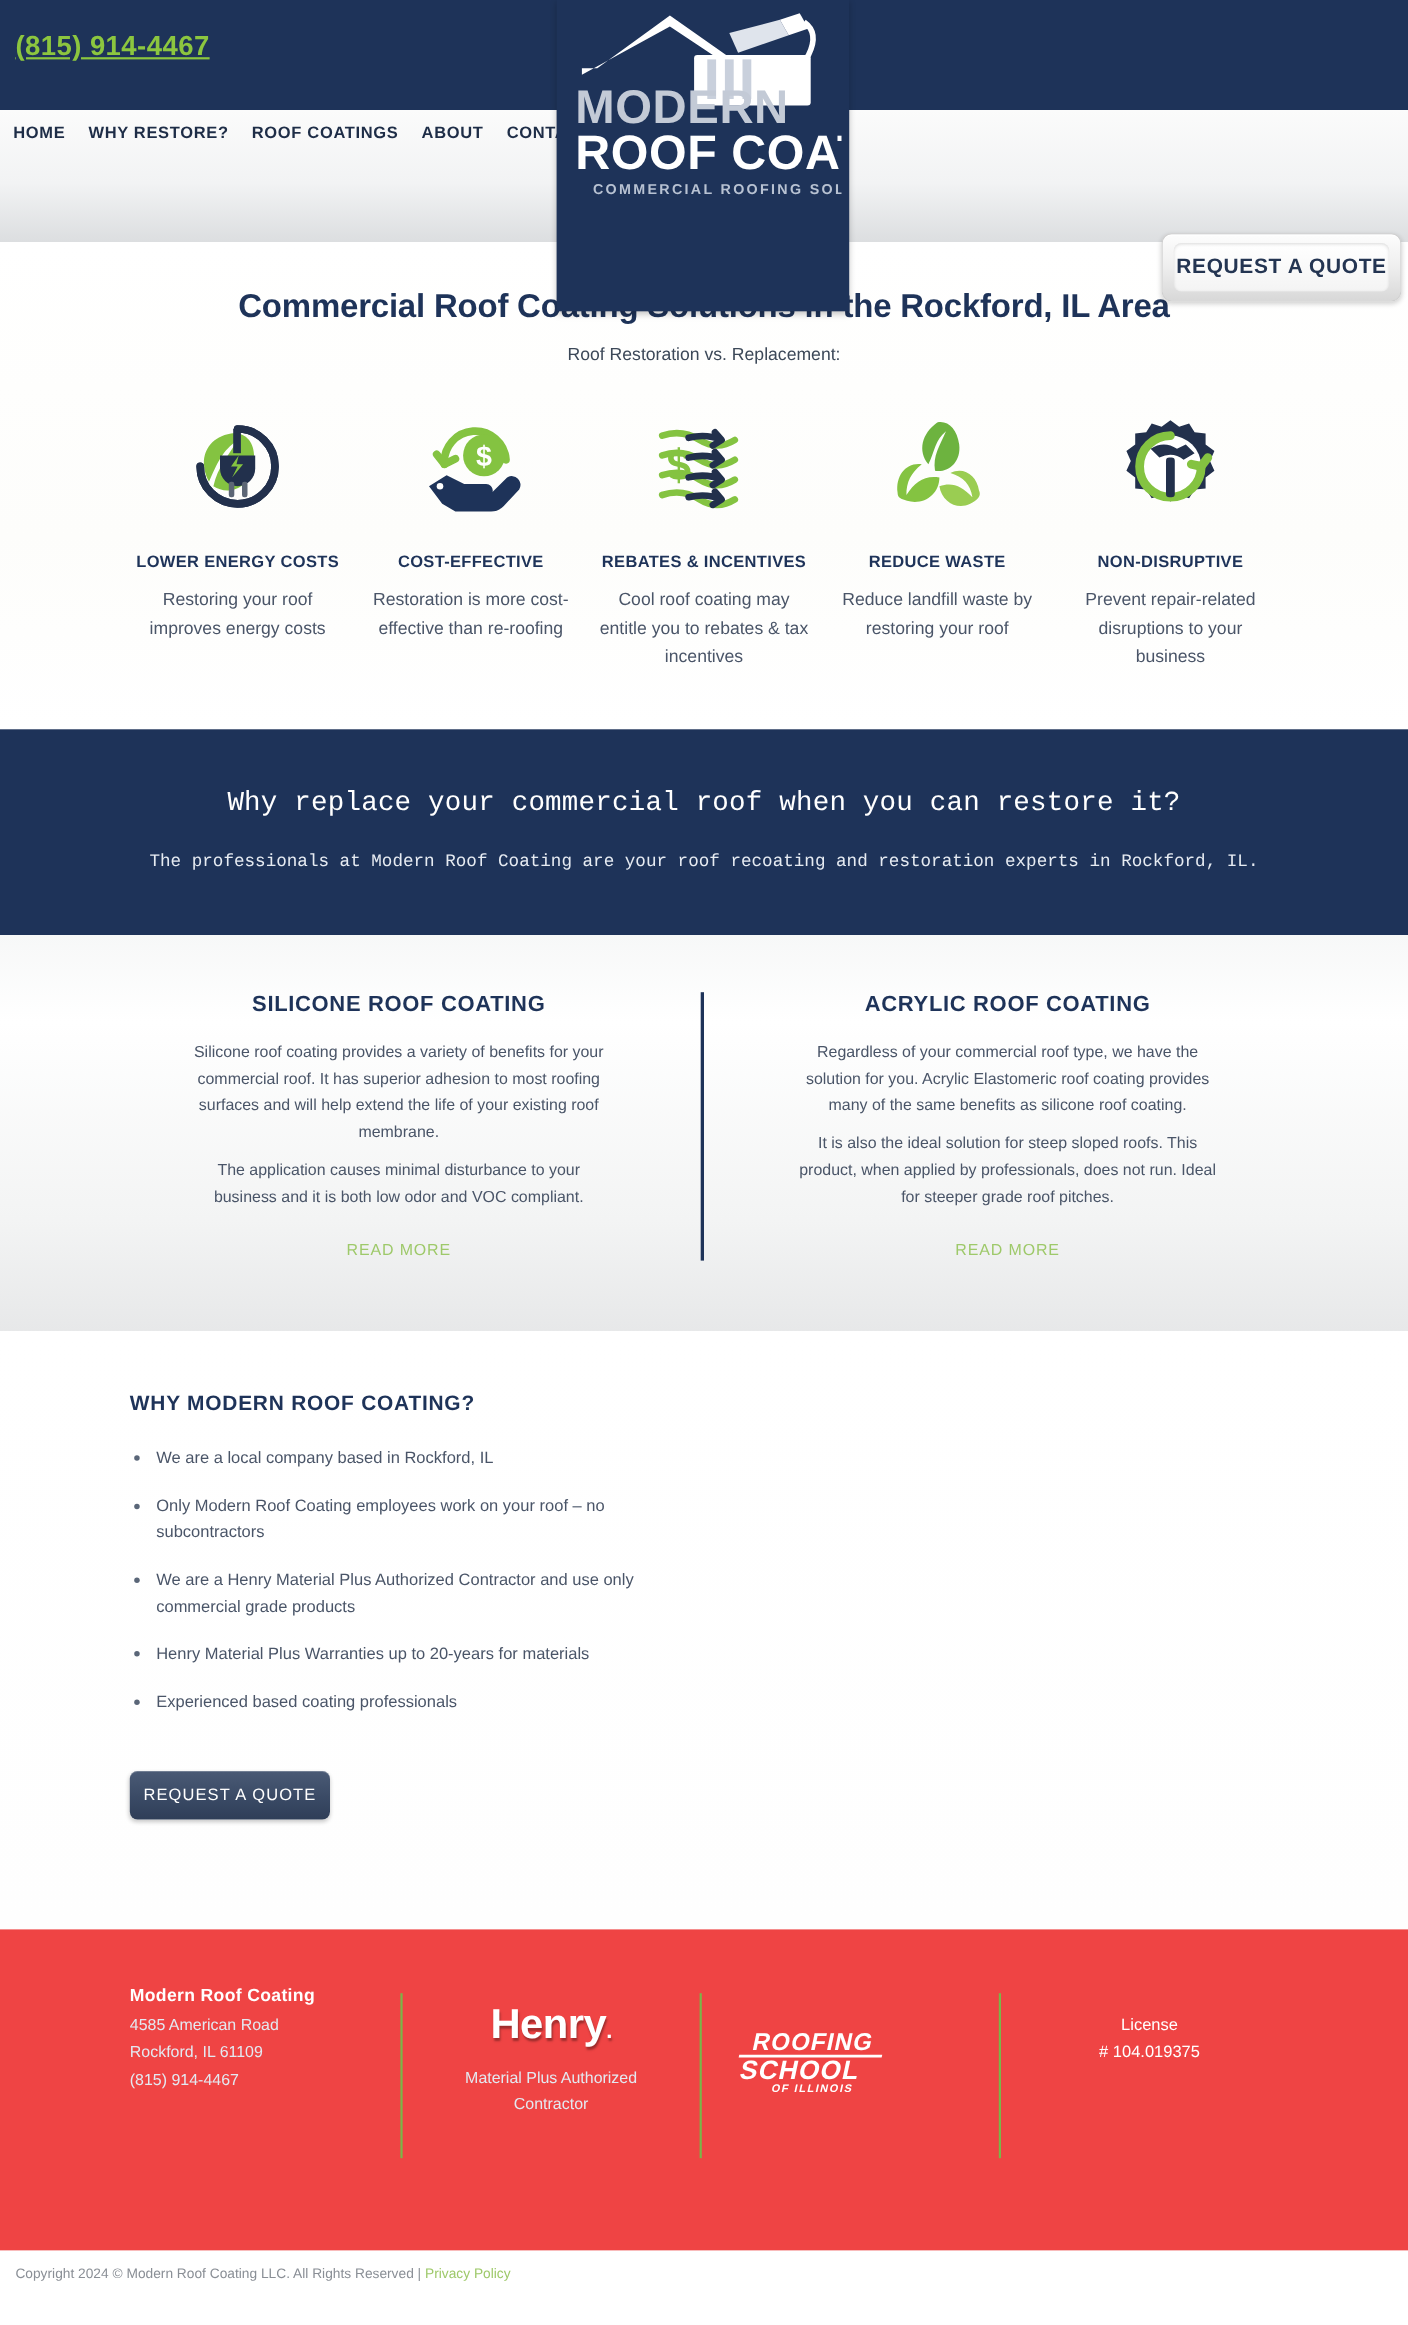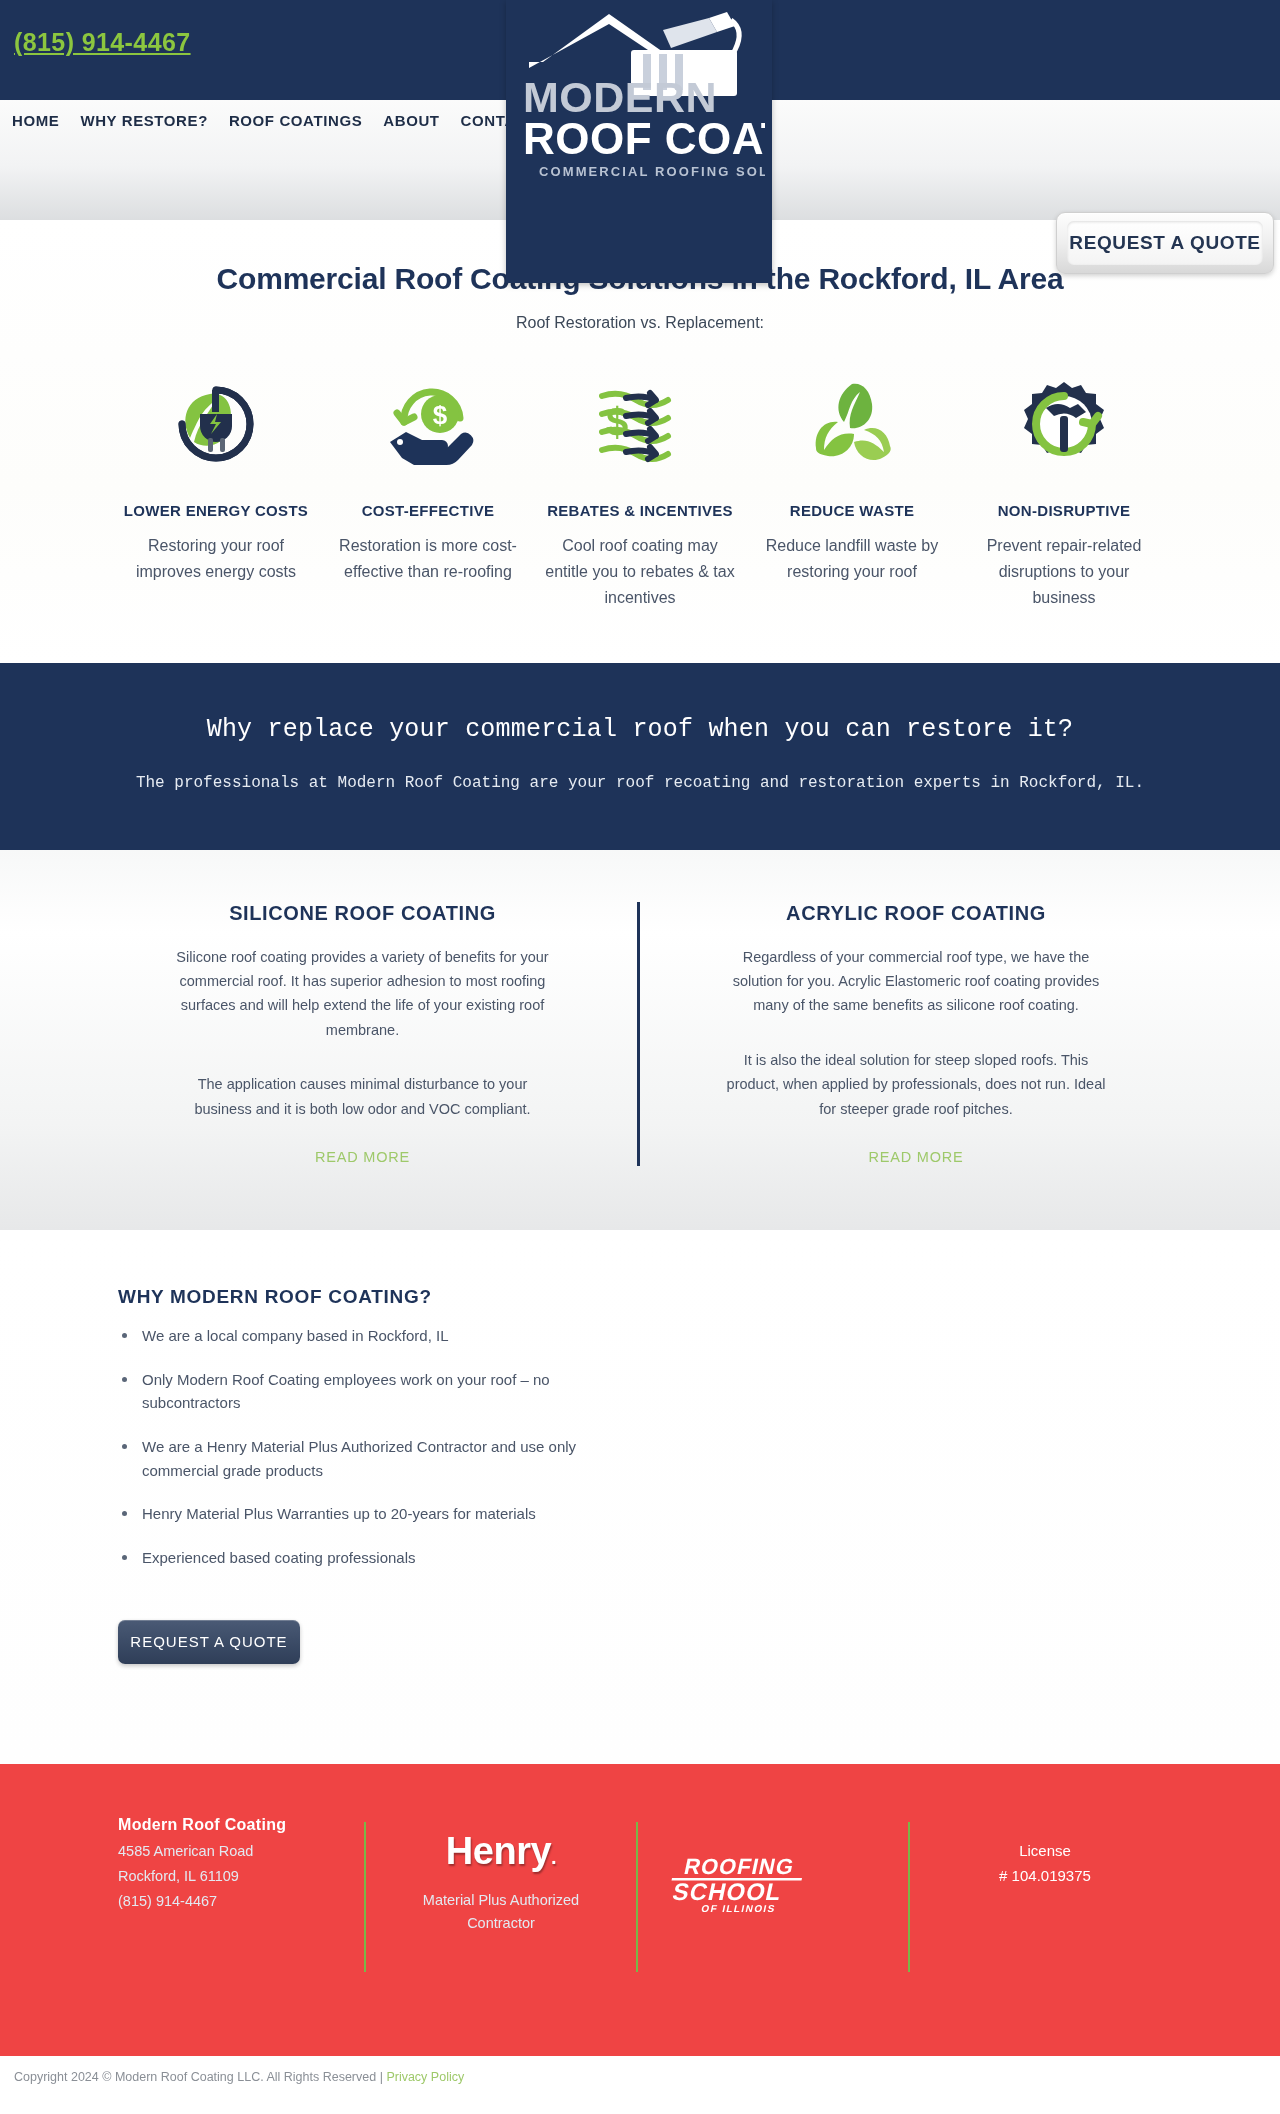--- a/index.html
+++ b/index.html
@@ -184,21 +184,21 @@
     letter-spacing: .6px;
     text-transform: uppercase;
     font-stretch: condensed;
   }
   .coat-p {
     margin-top: 20px;
     font-size: 14.5px;
     line-height: 1.68;
     color: #4a5568;
   }
-  .coat-p + .coat-p { margin-top: 30px; }
+  .coat-p + .coat-p { margin-top: 10px; }
   .read-more {
     display: inline-block;
     margin-top: 28px;
     font-size: 14.5px;
     letter-spacing: .8px;
     color: #9ec96a;
     text-decoration: none;
     text-transform: uppercase;
   }
 
@@ -208,21 +208,21 @@
     padding: 56px 0 100px 118px;
   }
   .why-title {
     font-size: 19px;
     font-weight: 700;
     color: #1e3359;
     letter-spacing: .7px;
     text-transform: uppercase;
     font-stretch: condensed;
   }
-  .why-list { margin-top: 16px; list-style: none; }
+  .why-list { margin-top: 26px; list-style: none; }
   .why-list li {
     position: relative;
     padding-left: 24px;
     margin-bottom: 20px;
     font-size: 15px;
     line-height: 1.58;
     color: #4a5568;
     max-width: 520px;
   }
   .why-list li::before {

